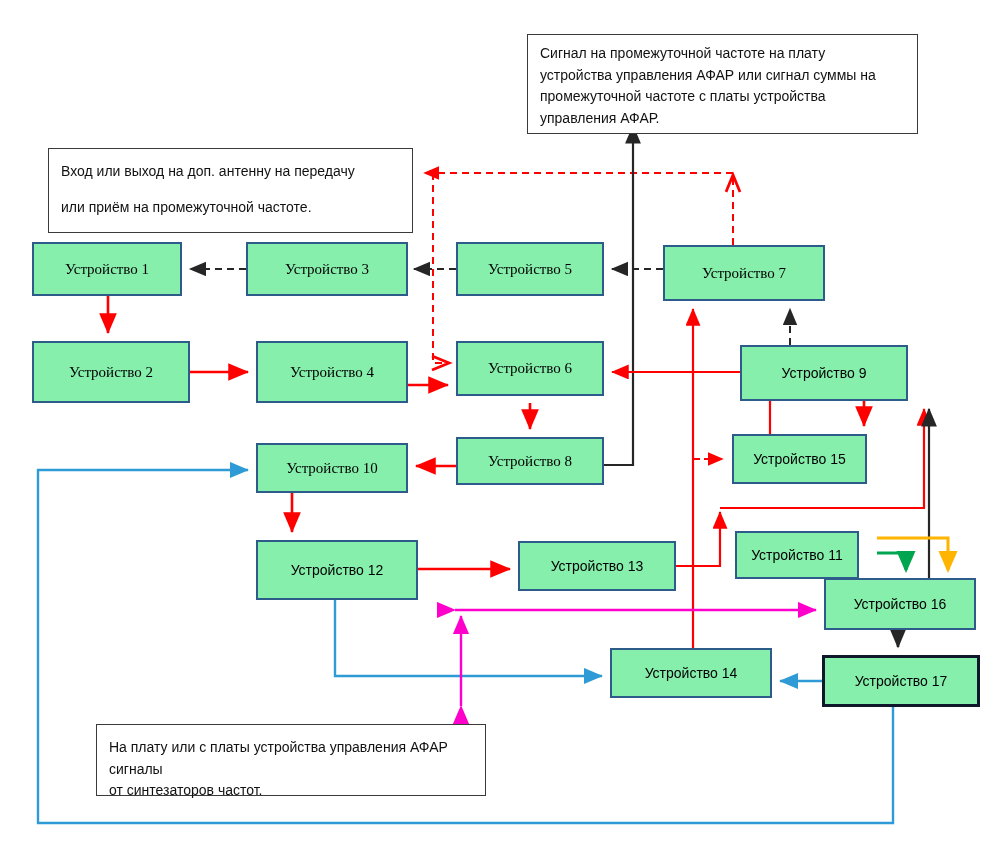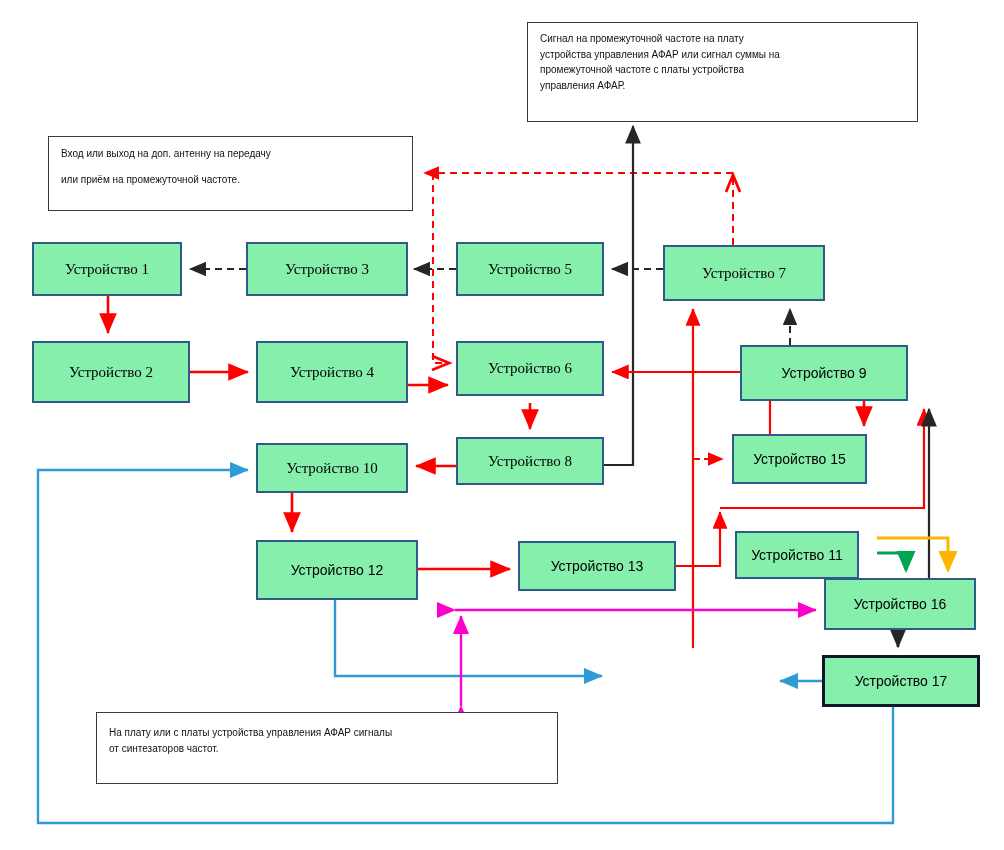--- a/index.html
+++ b/index.html
@@ -7,22 +7,22 @@
   #stage{position:relative;width:1004px;height:850px;background:#fff;}
   #wires{position:absolute;left:0;top:0;width:1004px;height:850px;}
 
   .node{position:absolute;box-sizing:border-box;background:#86efac;
         border:2px solid #2E5C8A;display:flex;align-items:center;justify-content:center;
         text-align:center;color:#000;font-size:15px;font-family:"Liberation Serif",serif;}
   .node.sans{font-family:"Liberation Sans",sans-serif;font-size:14px;}
   .node.blackbox{border:3px solid #0f172a;font-family:"Liberation Sans",sans-serif;font-size:14px;}
 
   .note{position:absolute;box-sizing:border-box;background:#ffffff;border:1.5px solid #3a3a3a;
-        font-family:"Liberation Sans",sans-serif;font-size:10px;color:#111;line-height:1.55;
-        padding:8px 12px;}
+        font-family:"Liberation Sans",sans-serif;font-size:14px;color:#111;line-height:1.55;
+        padding:8px 12px;margin-top:12px;}
   .note.spaced{line-height:2.6;}
 </style>
 </head>
 <body>
 
 <div id="stage">
 
   <svg id="wires" viewBox="0 0 1004 850">
     <defs>
       <marker id="ahRed" markerWidth="9" markerHeight="9" refX="7.6" refY="3.4" orient="auto">
@@ -107,26 +107,26 @@
     </g>
   </svg>
 
   <div class="note" style="left:527px;top:22px;width:391px;height:100px;">
     <div>Сигнал на промежуточной частоте на плату</div>
     <div>устройства управления АФАР или сигнал суммы на</div>
     <div> промежуточной частоте с платы устройства</div>
     <div>управления АФАР.</div>
   </div>
 
-  <div class="note spaced" style="left:48px;top:136px;width:365px;height:75px;padding-top:4px;">
+  <div class="note spaced" style="left:48px;top:136px;width:365px;height:85px;padding-top:4px;">
     <div>Вход или выход на доп. антенну на передачу</div>
     <div>или приём на промежуточной частоте.</div>
   </div>
 
-  <div class="note" style="left:96px;top:712px;width:462px;height:72px;padding-top:12px;">
+  <div class="note" style="left:96px;top:712px;width:390px;height:72px;padding-top:12px;">
     <div>На плату или с платы устройства управления АФАР сигналы</div>
     <div>от синтезаторов частот.</div>
   </div>
 
   <div class="node" style="left:32px;top:242px;width:150px;height:54px;">
     <span>Устройство 1</span>
   </div>
   <div class="node" style="left:32px;top:341px;width:158px;height:62px;">
     <span>Устройство 2</span>
   </div>
@@ -156,20 +156,23 @@
   </div>
   <div class="node sans" style="left:735px;top:531px;width:124px;height:48px;">
     <span>Устройство 11</span>
   </div>
   <div class="node sans" style="left:256px;top:540px;width:162px;height:60px;">
     <span>Устройство 12</span>
   </div>
   <div class="node sans" style="left:518px;top:541px;width:158px;height:50px;">
     <span>Устройство 13</span>
   </div>
+  <div class="node sans" style="left:610px;top:648px;width:162px;height:50px;">
+    <span>Устройство 14</span>
+  </div>
   <div class="node sans" style="left:732px;top:434px;width:135px;height:50px;text-align:center;">
     <span>Устройство 15</span>
   </div>
   <div class="node sans" style="left:824px;top:578px;width:152px;height:52px;">
     <span>Устройство 16</span>
   </div>
   <div class="node blackbox" style="left:822px;top:655px;width:158px;height:52px;">
     <span>Устройство 17</span>
   </div>
 

